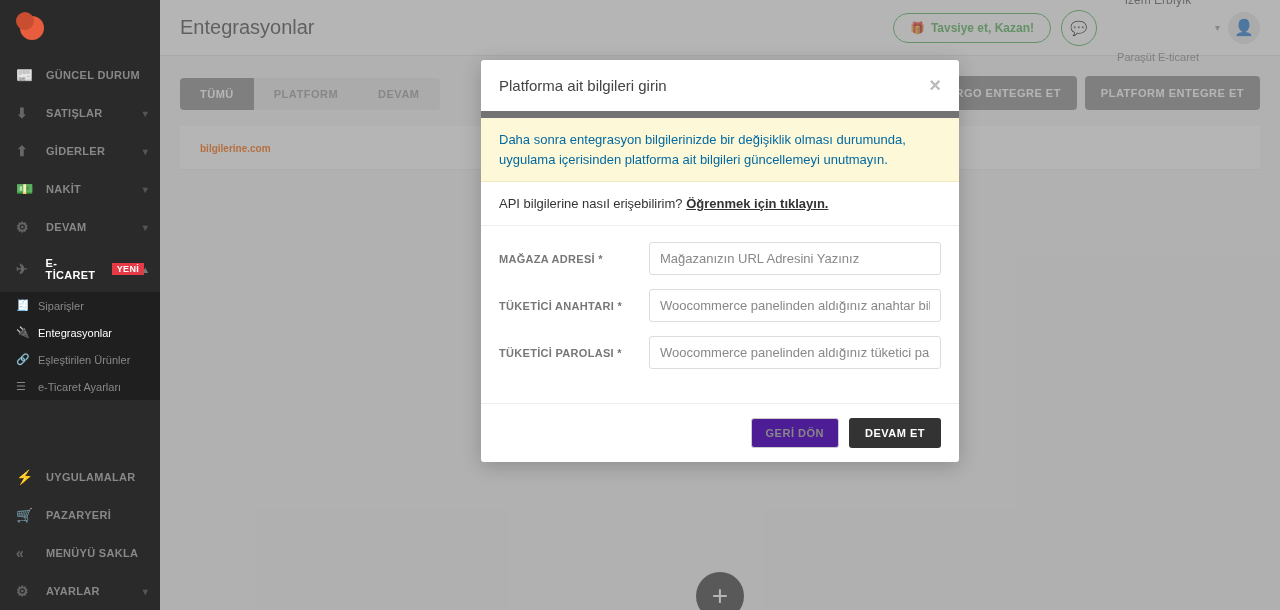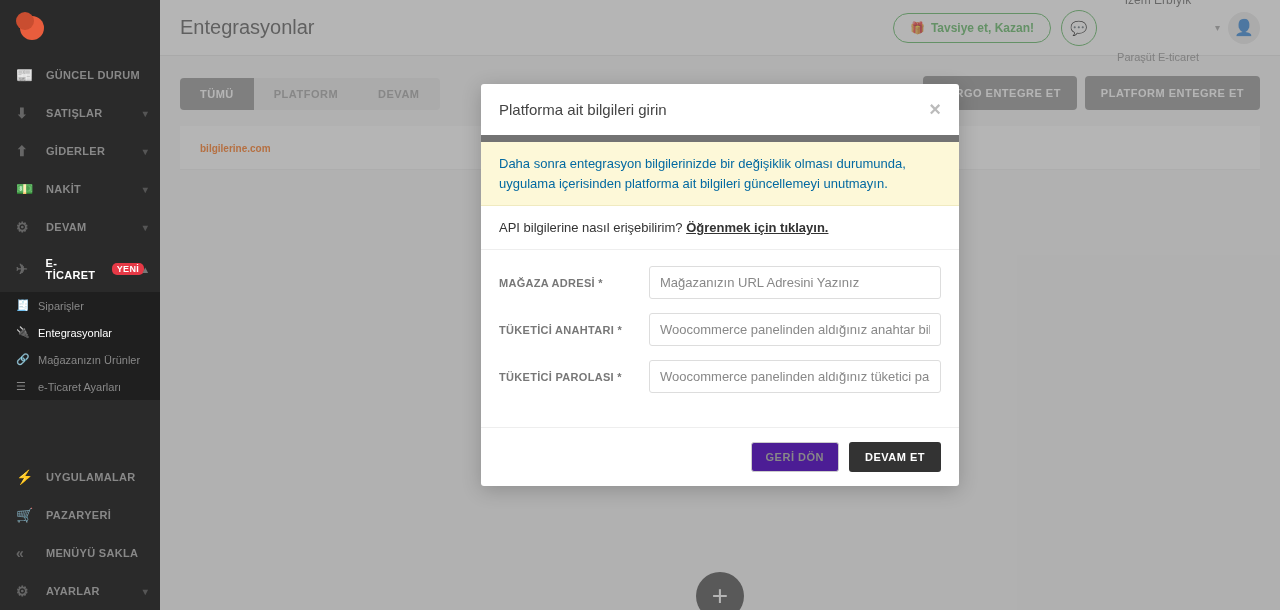--- a/index.html
+++ b/index.html
@@ -9,21 +9,21 @@
 .logo { width: 32px; height: 32px; margin: 12px 16px; position: relative; }
 .logo::before { content: ''; position: absolute; width: 24px; height: 24px; background: #e85d3d; border-radius: 50%; top: 4px; left: 4px; }
 .logo::after { content: ''; position: absolute; width: 18px; height: 18px; background: #c94d30; border-radius: 50%; top: 0; left: 0; }
 
 .nav-section { margin-top: 10px; }
 .nav-item { display: flex; align-items: center; padding: 11px 16px; cursor: pointer; color: #888; font-weight: 600; font-size: 11px; letter-spacing: 0.3px; position: relative; }
 .nav-item.has-expand::after { content: '▾'; position: absolute; right: 12px; color: #555; font-size: 10px; }
 .nav-item .icon { width: 20px; margin-right: 10px; color: #666; font-size: 14px; }
 .nav-item.active { color: #fff; }
 .nav-item.expanded::after { content: '▴'; color: #777; }
-.badge-new { background: #e63946; color: #fff; font-size: 9px; padding: 1px 5px; border-radius: 5px; margin-left: 6px; font-weight: 700; }
+.badge-new { background: #e63946; color: #fff; font-size: 9px; padding: 1px 5px; border-radius: 0; margin-left: 6px; font-weight: 700; }
 
 .sub-items { background: #1f1f1f; }
 .sub-item { display: flex; align-items: center; padding: 7px 16px; cursor: pointer; color: #888; font-size: 11px; }
 .sub-item .sub-icon { width: 12px; margin-right: 10px; font-size: 11px; }
 .sub-item.active { color: #fff; }
 
 .nav-bottom { position: absolute; bottom: 0; width: 100%; }
 
 .main { position: absolute; left: 160px; top: 0; right: 0; height: 610px; background: #f5f5f5; }
 .header { height: 56px; background: #fff; display: flex; align-items: center; padding: 0 20px; border-bottom: 1px solid #e5e5e5; }
@@ -48,21 +48,21 @@
 .table-head { display: flex; padding: 10px 20px; font-size: 10px; color: #999; font-weight: 600; letter-spacing: 0.5px; }
 .col-ent { flex: 1; }
 .col-vat { width: 100px; text-align: right; }
 .table-row { display: flex; align-items: center; background: #fff; padding: 14px 20px; border-bottom: 1px solid #eee; font-size: 13px; color: #555; }
 .row-logo-ticimax { color: #333; font-weight: 700; font-size: 12px; }
 .row-logo-ticimax::before { content: '•'; color: #333; }
 .row-logo-hb { color: #f60; font-size: 10px; font-weight: 600; }
 
 .fab { position: absolute; bottom: -10px; left: 50%; transform: translateX(-50%); width: 48px; height: 48px; background: #333; border-radius: 50%; display: flex; align-items: center; justify-content: center; color: #fff; font-size: 28px; cursor: pointer; }
 
-.overlay { position: absolute; inset: 0; background: rgba(120,120,120,0.55); display: flex; align-items: flex-start; justify-content: center; padding-top: 84px; }
+.overlay { position: absolute; inset: 0; background: rgba(120,120,120,0.55); display: flex; align-items: flex-start; justify-content: center; padding-top: 60px; }
 .modal { width: 478px; background: #fff; border-radius: 3px; box-shadow: 0 4px 20px rgba(0,0,0,0.2); }
 .modal-head { display: flex; align-items: center; padding: 14px 18px; }
 .modal-title { font-size: 15px; color: #444; flex: 1; }
 .modal-close { color: #bbb; font-size: 20px; cursor: pointer; font-weight: 700; }
 .modal-warn { background: #fdf8d8; color: #0369a1; font-size: 13px; padding: 12px 18px; line-height: 1.5; border-top: 7px solid #737373; border-bottom: 1px solid #f0eac0;}
 .modal-api { padding: 14px 18px; font-size: 13px; color: #333; border-bottom: 1px solid #eee; }
 .modal-api a { color: #333; font-weight: 700; text-decoration: underline; cursor: pointer; }
 .modal-form { padding: 16px 18px 20px; }
 .form-row { display: flex; align-items: center; margin-bottom: 14px; }
 .form-label { width: 150px; font-size: 11px; color: #777; font-weight: 600; letter-spacing: 0.3px; }
@@ -107,21 +107,21 @@
       <div class="sub-item">
           <span class="sub-icon">🧾</span>
           <span>Siparişler</span>
         </div>
       <div class="sub-item active">
           <span class="sub-icon">🔌</span>
           <span>Entegrasyonlar</span>
         </div>
       <div class="sub-item">
           <span class="sub-icon">🔗</span>
-          <span>Mağazanızın Ürünler</span>
+          <span>Eşleştirilen Ürünler</span>
         </div>
       <div class="sub-item">
           <span class="sub-icon">☰</span>
           <span>e-Ticaret Ayarları</span>
         </div>
     </div>
   </div>
   <div class="nav-bottom">
     <div class="nav-item">
         <span class="icon">⚡</span>

